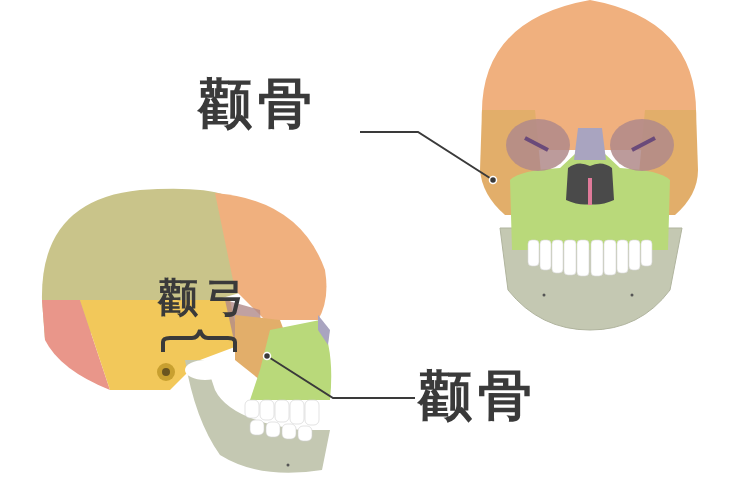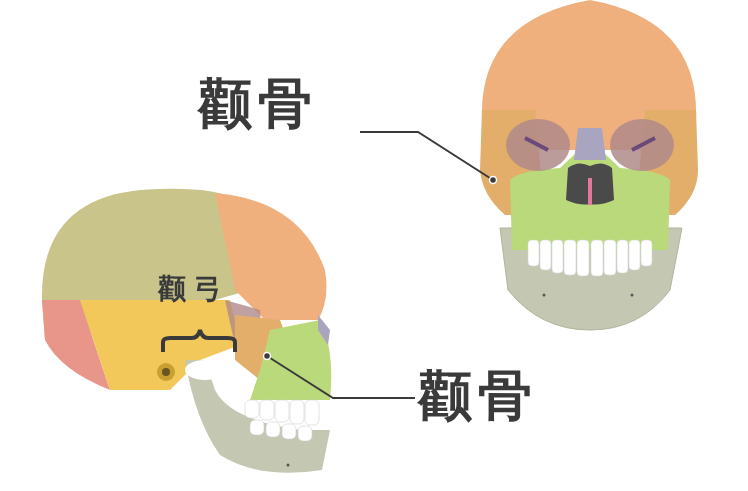--- a/index.html
+++ b/index.html
@@ -1,20 +1,20 @@
 <!DOCTYPE html>
 <html><head>
 <meta charset="utf-8">
 <style>
   html,body{margin:0;padding:0;background:#ffffff;}
   #stage{position:relative;width:748px;height:491px;overflow:hidden;background:#ffffff;}
   svg{position:absolute;left:0;top:0;}
   .label{position:absolute;font-family:Liberation Serif, serif;font-weight:bold;color:#3a3a3a;white-space:nowrap;letter-spacing:6px;}
   #label-top{left:198px;top:68px;font-size:54px;}
-  #label-arch{left:158px;top:270px;font-size:28px;letter-spacing:8px;}
+  #label-arch{left:158px;top:270px;font-size:40px;letter-spacing:8px;}
   #label-bottom{left:418px;top:360px;font-size:54px;}
 </style>
 </head>
 <body>
 
 <div id="stage">
 
   <svg width="748" height="491" viewBox="0 0 748 491">
 
     <g>

